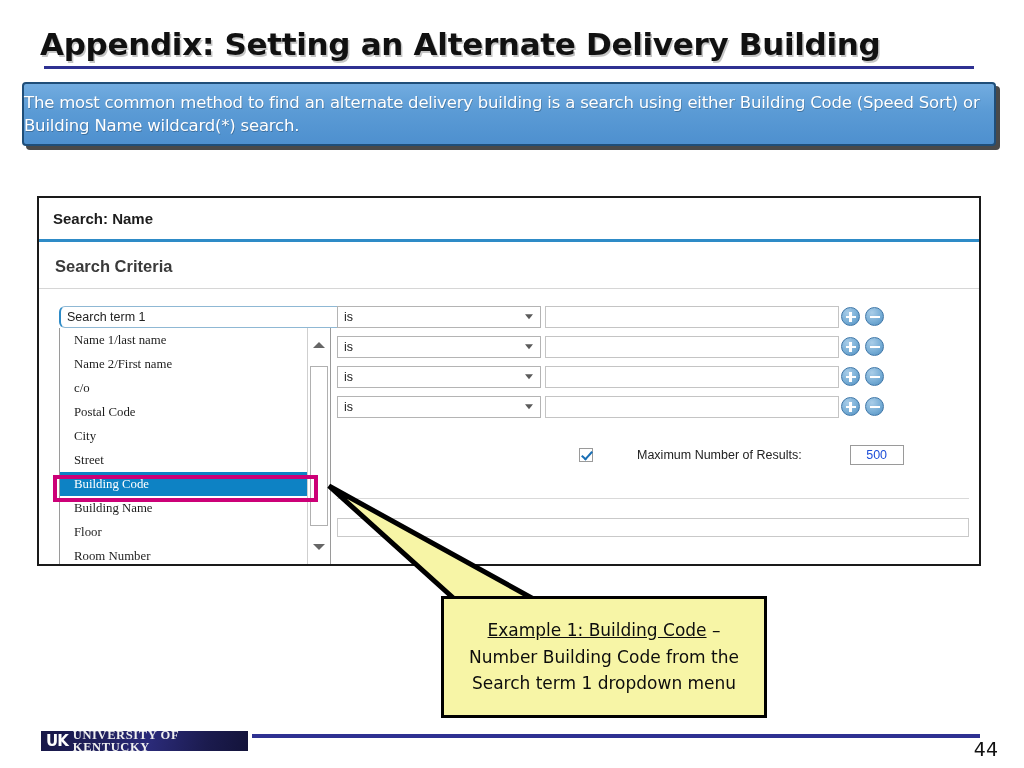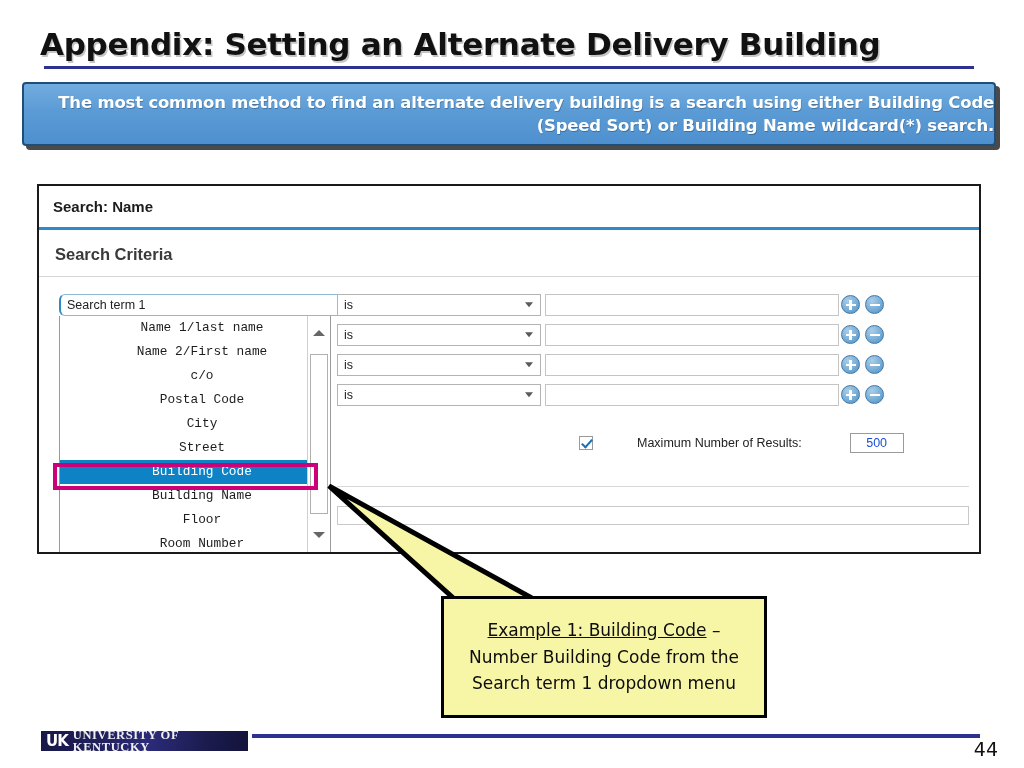--- a/index.html
+++ b/index.html
@@ -59,33 +59,33 @@
     border: 2px solid #1F4E79;
     border-radius: 4px;
     background: linear-gradient(180deg, #72ACE0 0%, #5B9BD5 45%, #4E90CF 100%);
     display: flex;
     align-items: center;
     justify-content: center;
   }
   #banner-text {
     font-family: "DejaVu Sans", sans-serif;
     font-size: 16.5px;
-    font-weight: bold;
+    font-weight: normal;
     color: #ffffff;
-    text-align: right;
+    text-align: left;
     line-height: 1.42;
     letter-spacing: -0.2px;
     text-shadow: 0.6px 0.6px 0 rgba(0,0,0,0.25);
   }
 
   
   #panel {
     position: absolute;
     left: 37px;
-    top: 184px;
+    top: 196px;
     width: 944px;
     height: 370px;
     box-sizing: border-box;
     border: 2px solid #1a1a1a;
     background: #ffffff;
     overflow: hidden;
   }
   #search-title-row {
     position: absolute;
     left: 0; top: 0;
@@ -166,22 +166,21 @@
     background: #ffffff;
     z-index: 6;
   }
   .dd-item {
     height: 24px;
     line-height: 24px;
     padding-left: 14px;
     font-size: 12.8px;
     color: #1d1d1d;
     white-space: nowrap;
-    font-family: Liberation Mono, monospace;
-    text-align: center;
+    font-family: Liberation Serif, serif;
   }
   .dd-item.selected {
     background: #0D82C4;
     color: #ffffff;
   }
   #dd-highlight-ring {
     position: absolute;
     left: 14px;
     top: 277px;
     width: 265px;

